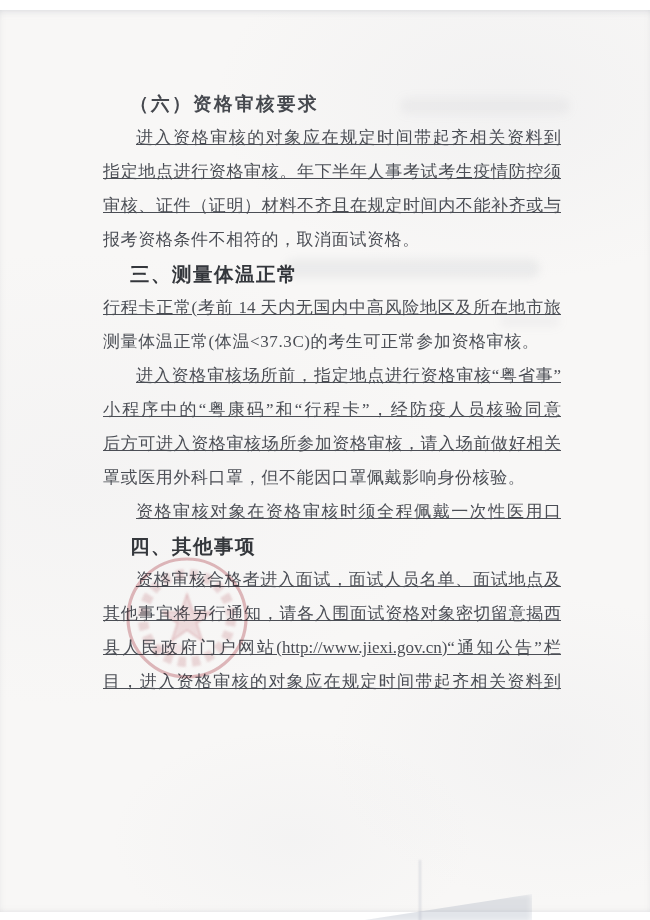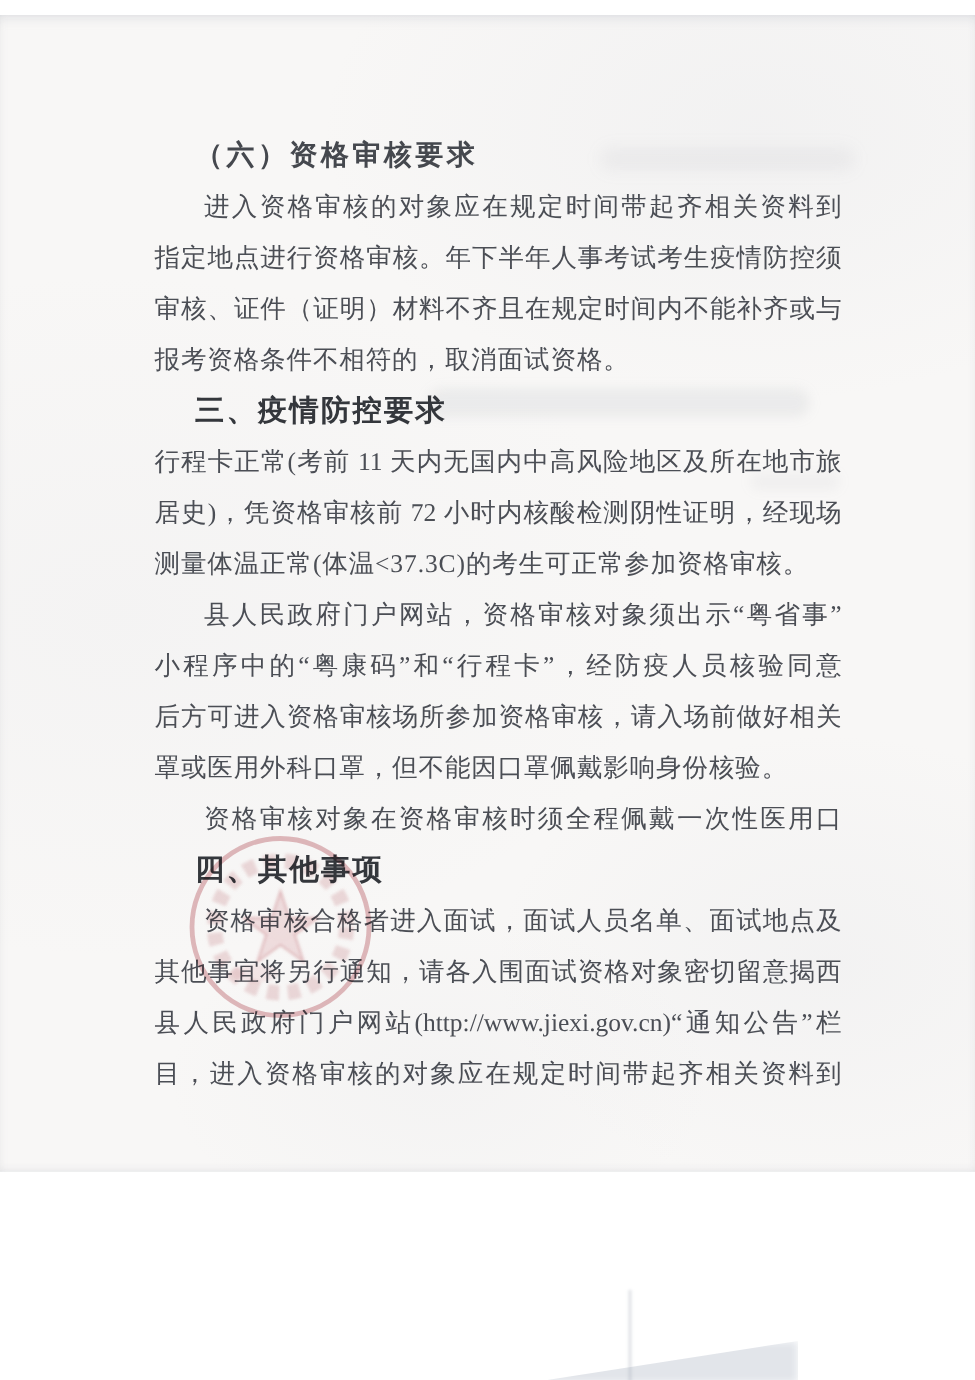--- a/index.html
+++ b/index.html
@@ -7,21 +7,21 @@
     width: 650px; height: 920px;
     background: #ffffff;
     overflow: hidden;
     font-family: "Liberation Serif", "DejaVu Serif", serif;
   }
   .stage { position: relative; width: 650px; height: 920px; }
 
   
   .paper {
     position: absolute; left: 0; top: 10px;
-    width: 650px; height: 771px;
+    width: 650px; height: 902px;
     background:
       radial-gradient(420px 260px at 78% 10%, rgba(188,193,204,0.10), transparent 70%),
       radial-gradient(520px 320px at 12% 52%, rgba(198,200,210,0.08), transparent 72%),
       radial-gradient(320px 220px at 85% 82%, rgba(188,193,204,0.09), transparent 70%),
       radial-gradient(260px 160px at 45% 92%, rgba(188,193,204,0.07), transparent 70%),
       #f8f7f6;
     box-shadow:
       inset 0 7px 9px -7px rgba(158,163,175,0.38),
       inset 0 -5px 7px -6px rgba(158,163,175,0.30),
       inset 4px 0 8px -7px rgba(158,163,175,0.25),
@@ -36,20 +36,21 @@
   .ln {
     height: 34px; line-height: 34px;
     font-size: 17px; letter-spacing: 0.6px;
     color: #4b4e55;
     overflow: visible;
   }
   .just {
     letter-spacing: 0;
     text-align: justify;
     text-align-last: justify;
+    text-decoration: underline;
   }
   .ind { text-indent: 33px; }
   .ind-h { padding-left: 27px; }
   .hei {
     font-family: "Liberation Sans", "DejaVu Sans", sans-serif;
     font-weight: 700; font-size: 19.5px; letter-spacing: 1.5px;
     color: #34373c;
   }
   .kai {
     font-weight: 600; font-size: 18.5px; letter-spacing: 2.5px;
@@ -94,25 +95,24 @@
     <div class="smudge smudge-a"></div>
     <div class="smudge smudge-b"></div>
     <div class="smudge smudge-c"></div>
 
     <div class="textblock">
       <div class="ln kai ind-h">（六）资格审核要求</div>
       <div class="ln just ind">进入资格审核的对象应在规定时间带起齐相关资料到</div>
       <div class="ln just">指定地点进行资格审核。年下半年人事考试考生疫情防控须</div>
       <div class="ln just">审核、证件（证明）材料不齐且在规定时间内不能补齐或与</div>
       <div class="ln">报考资格条件不相符的，取消面试资格。</div>
-      <div class="ln hei ind-h">三、疫情防控要求</div>
-      <div class="ln just">行程卡正常(考前 11 天内无国内中高风险地区及所在地市旅</div>
-      <div class="ln just">居史)，凭资格审核前 72 小时内核酸检测阴性证明，经现场</div>
+      <div class="ln hei ind-h">三、测量体温正常</div>
+      <div class="ln just">行程卡正常(考前 14 天内无国内中高风险地区及所在地市旅</div>
       <div class="ln">测量体温正常(体温&lt;37.3C)的考生可正常参加资格审核。</div>
-      <div class="ln just ind">县人民政府门户网站，资格审核对象须出示“粤省事”</div>
+      <div class="ln just ind">进入资格审核场所前，指定地点进行资格审核“粤省事”</div>
       <div class="ln just">小程序中的“粤康码”和“行程卡”，经防疫人员核验同意</div>
       <div class="ln just">后方可进入资格审核场所参加资格审核，请入场前做好相关</div>
       <div class="ln">罩或医用外科口罩，但不能因口罩佩戴影响身份核验。</div>
       <div class="ln just ind">资格审核对象在资格审核时须全程佩戴一次性医用口</div>
       <div class="ln hei ind-h">四、其他事项</div>
       <div class="ln just ind">资格审核合格者进入面试，面试人员名单、面试地点及</div>
       <div class="ln just">其他事宜将另行通知，请各入围面试资格对象密切留意揭西</div>
       <div class="ln just">县人民政府门户网站(http://www.jiexi.gov.cn)“通知公告”栏</div>
       <div class="ln just">目，进入资格审核的对象应在规定时间带起齐相关资料到</div>
     </div>

